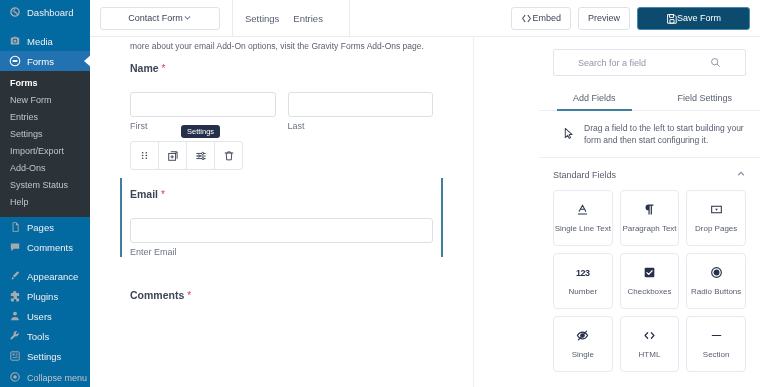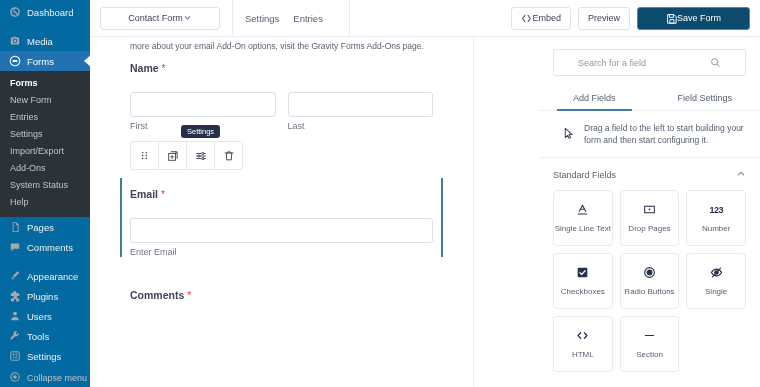--- a/index.html
+++ b/index.html
@@ -464,20 +464,28 @@
 
         <div class="field-btn">
           <span class="fico">
             <svg width="13" height="13" viewBox="0 0 14 14" fill="none" stroke="currentColor" stroke-width="1.1" stroke-linecap="round">
                 <path d="M3.5 9L7 2.5 10.5 9M4.8 6.8h4.4M2.5 11.8h9"></path>
               </svg>
           </span>
           <span class="flbl">Single Line Text</span>
         </div>
 
+        <div class="field-btn">
+          <span class="fico">
+            <svg width="13" height="13" viewBox="0 0 14 14" fill="currentColor">
+                <path d="M4.8 1.6h6.4v1.3H9.6v9.5H8.3V2.9H7.2v9.5H5.9V7.9a3.15 3.15 0 010-6.3z"></path>
+              </svg>
+          </span>
+          <span class="flbl">Paragraph Text</span>
+        </div>
 
         <div class="field-btn">
           <span class="fico">
             <svg width="13" height="13" viewBox="0 0 14 14" fill="none" stroke="currentColor" stroke-width="1.1">
                 <rect x="1.8" y="3.5" width="10.4" height="7"></rect>
                 <path d="M5.6 6.3h2.8L7 8.3z" fill="currentColor" stroke="none"></path>
               </svg>
           </span>
           <span class="flbl">Drop Pages</span>
         </div>

